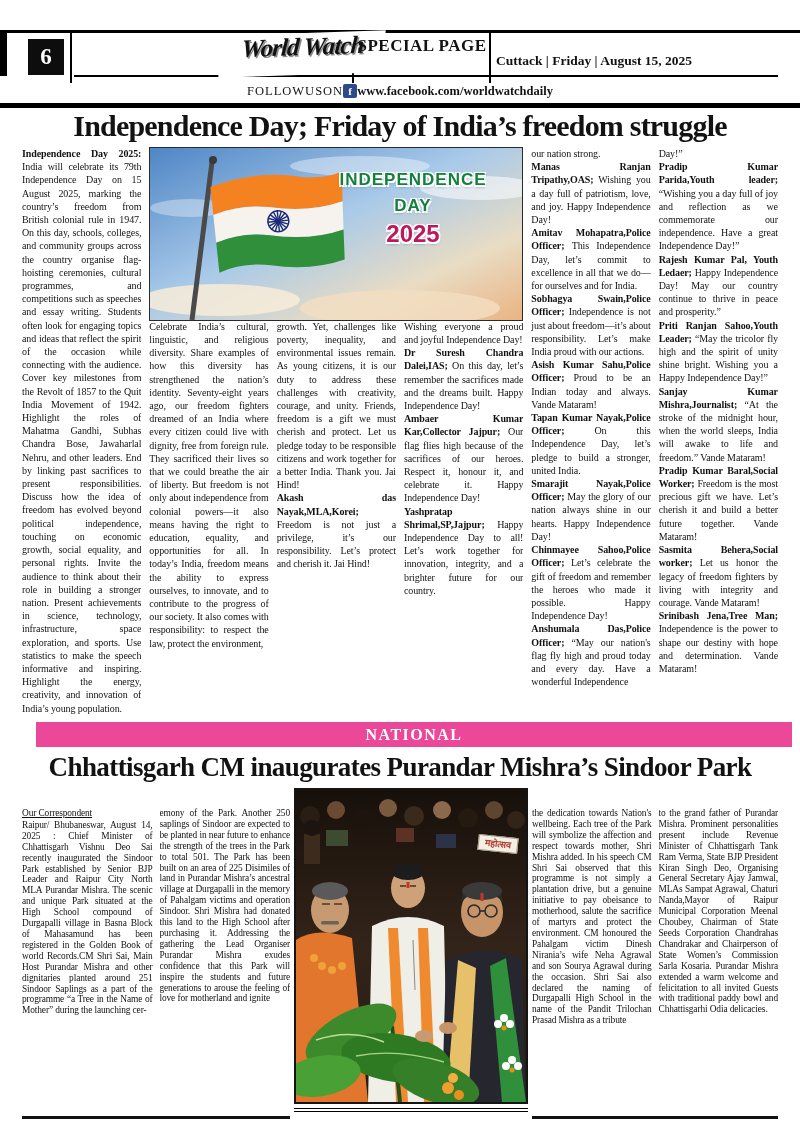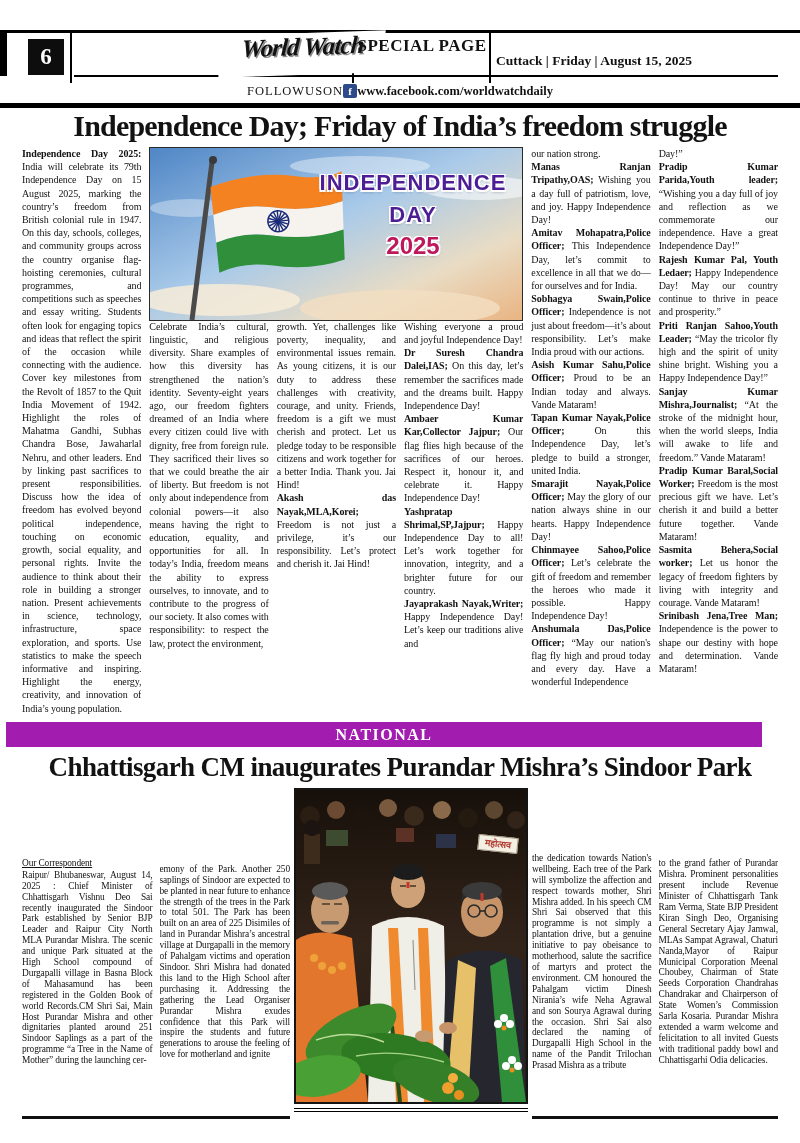--- a/index.html
+++ b/index.html
@@ -46,35 +46,35 @@
   .art1{position:absolute;top:147px;left:22px;width:756px;height:572px;}
   .art1 .cols{display:flex;gap:8px;height:100%;}
   .cols .ncol{flex:1 1 0;min-width:0;overflow:hidden;text-align:justify;
     font-size:10px;line-height:13.2px;letter-spacing:-0.1px;}
   .art1 .cols .ncol:nth-child(n+2):nth-child(-n+4){padding-top:120px;}
   .flagimg{position:absolute;left:127px;top:0;width:374px;height:174px;
     border:1px solid #2a2a2a;box-sizing:border-box;overflow:hidden;}
   .flagimg svg{display:block;}
   .flagcaps{position:absolute;right:6px;top:22px;width:206px;text-align:center;
     font-family:"Liberation Sans",sans-serif;font-weight:bold;}
-  .flagcap1,.flagcap2{font-size:22px;letter-spacing:1px;color:#4c1d95;
+  .flagcap1,.flagcap2{font-size:17px;letter-spacing:1px;color:#15803d;
     text-shadow:-1.5px -1.5px 0 #fff,1.5px -1.5px 0 #fff,-1.5px 1.5px 0 #fff,1.5px 1.5px 0 #fff,0 2px 3px rgba(40,60,90,.45);}
   .flagcap2{margin-top:6px;}
   .flagcap3{font-size:24px;margin-top:4px;color:#be185d;
     text-shadow:-1.5px -1.5px 0 #fff,1.5px -1.5px 0 #fff,-1.5px 1.5px 0 #fff,1.5px 1.5px 0 #fff,0 2px 3px rgba(40,60,90,.45);}
 
   
-  .natbar{position:absolute;top:722px;left:6px;width:756px;height:25px;background:#a21caf;
+  .natbar{position:absolute;top:722px;left:36px;width:756px;height:25px;background:#ec4899;
     color:#fff;display:flex;align-items:center;justify-content:center;
     font-size:16px;font-weight:bold;letter-spacing:1.5px;}
 
   
   .art2{position:absolute;top:800px;left:22px;width:756px;height:330px;}
   .a2block{position:absolute;top:8px;height:308px;display:flex;gap:7px;
-    border-bottom:3px solid #111;box-sizing:content-box;align-items:center;}
+    border-bottom:3px solid #111;box-sizing:content-box;}
   .a2left{left:0;width:268px;}
   .a2right{left:510px;width:246px;}
   .a2block .ncol{flex:1 1 0;min-width:0;overflow:hidden;text-align:justify;
     font-size:9.4px;line-height:10.9px;letter-spacing:-0.12px;}
   .byline{text-decoration:underline;font-weight:normal;margin-bottom:1px;}
   .photowrap{position:absolute;left:272px;top:-12px;width:234px;height:316px;
     border:2px solid #141414;box-sizing:border-box;overflow:hidden;background:#1b130c;}
   .photorule{position:absolute;left:272px;top:308px;width:234px;height:2px;
     border-top:1px solid #000;border-bottom:1px solid #000;}
   .photosign{position:absolute;right:8px;top:46px;width:36px;padding:2px 1px;
@@ -116,21 +116,20 @@
       </div>
       <div class="ncol" data-interactable="false">
         <p data-interactable="false">and help those in need. We have achieved much—advances in technology, space exploration, and economic growth. Yet, challenges like poverty, inequality, and environmental issues remain. As young citizens, it is our duty to address these challenges with creativity, courage, and unity. Friends, freedom is a gift we must cherish and protect. Let us pledge today to be responsible citizens and work together for a better India. Thank you. Jai Hind!</p>
         <p data-interactable="false"><b>Akash das Nayak,MLA,Korei; </b>Freedom is not just a privilege, it’s our responsibility. Let’s protect and cherish it. Jai Hind!</p>
       </div>
       <div class="ncol" data-interactable="false">
         <p data-interactable="false"><b>Himanshu sekhar Sahoo,MLA,Dharmasala; </b>Saluting the heroes who gave us the gift of freedom. Wishing everyone a proud and joyful Independence Day!</p>
         <p data-interactable="false"><b>Dr Suresh Chandra Dalei,IAS; </b>On this day, let’s remember the sacrifices made and the dreams built. Happy Independence Day!</p>
         <p data-interactable="false"><b>Ambaer Kumar Kar,Collector Jajpur; </b>Our flag flies high because of the sacrifices of our heroes. Respect it, honour it, and celebrate it. Happy Independence Day!</p>
         <p data-interactable="false"><b>Yashpratap Shrimal,SP,Jajpur; </b>Happy Independence Day to all! Let’s work together for innovation, integrity, and a brighter future for our country.</p>
-        <p data-interactable="false"><b>Jayaprakash Nayak,Writer; </b>Happy Independence Day! Let’s keep our traditions alive and</p>
       </div>
       <div class="ncol" data-interactable="false">
         <p data-interactable="false">our nation strong.</p>
         <p data-interactable="false"><b>Manas Ranjan Tripathy,OAS; </b>Wishing you a day full of patriotism, love, and joy. Happy Independence Day!</p>
         <p data-interactable="false"><b>Amitav Mohapatra,Police Officer; </b>This Independence Day, let’s commit to excellence in all that we do—for ourselves and for India.</p>
         <p data-interactable="false"><b>Sobhagya Swain,Police Officer; </b>Independence is not just about freedom—it’s about responsibility. Let’s make India proud with our actions.</p>
         <p data-interactable="false"><b>Asish Kumar Sahu,Police Officer; </b>Proud to be an Indian today and always. Vande Mataram!</p>
         <p data-interactable="false"><b>Tapan Kumar Nayak,Police Officer; </b>On this Independence Day, let’s pledge to build a stronger, united India.</p>
         <p data-interactable="false"><b>Smarajit Nayak,Police Officer; </b>May the glory of our nation always shine in our hearts. Happy Independence Day!</p>
         <p data-interactable="false"><b>Chinmayee Sahoo,Police Officer; </b>Let’s celebrate the gift of freedom and remember the heroes who made it possible. Happy Independence Day!</p>

